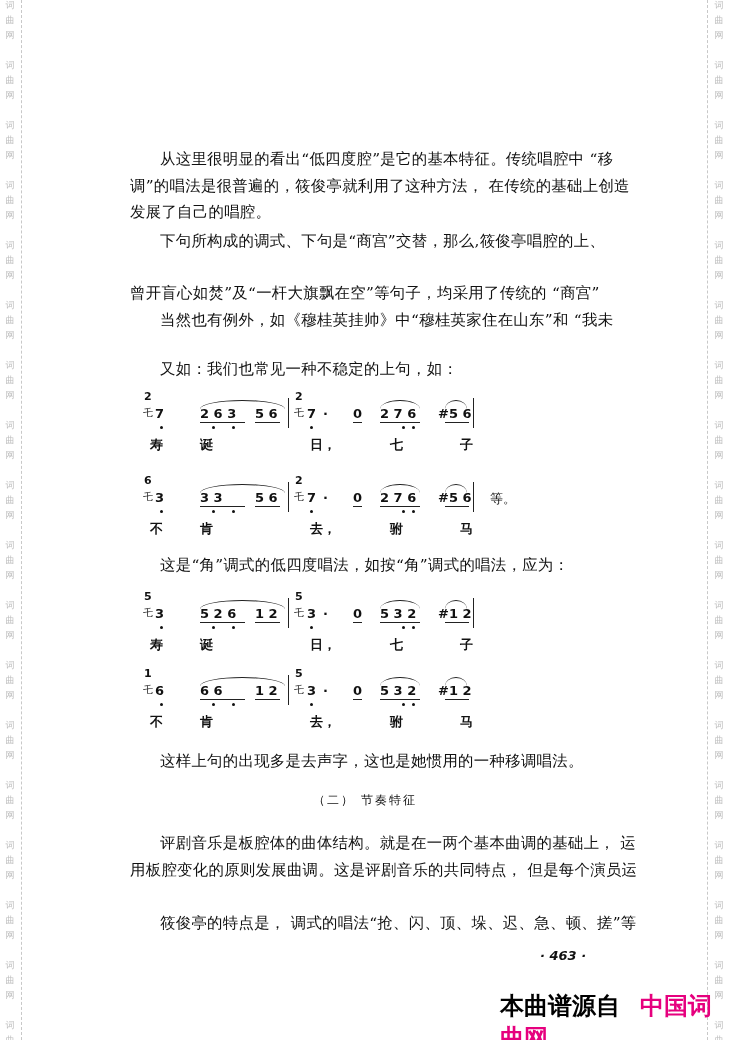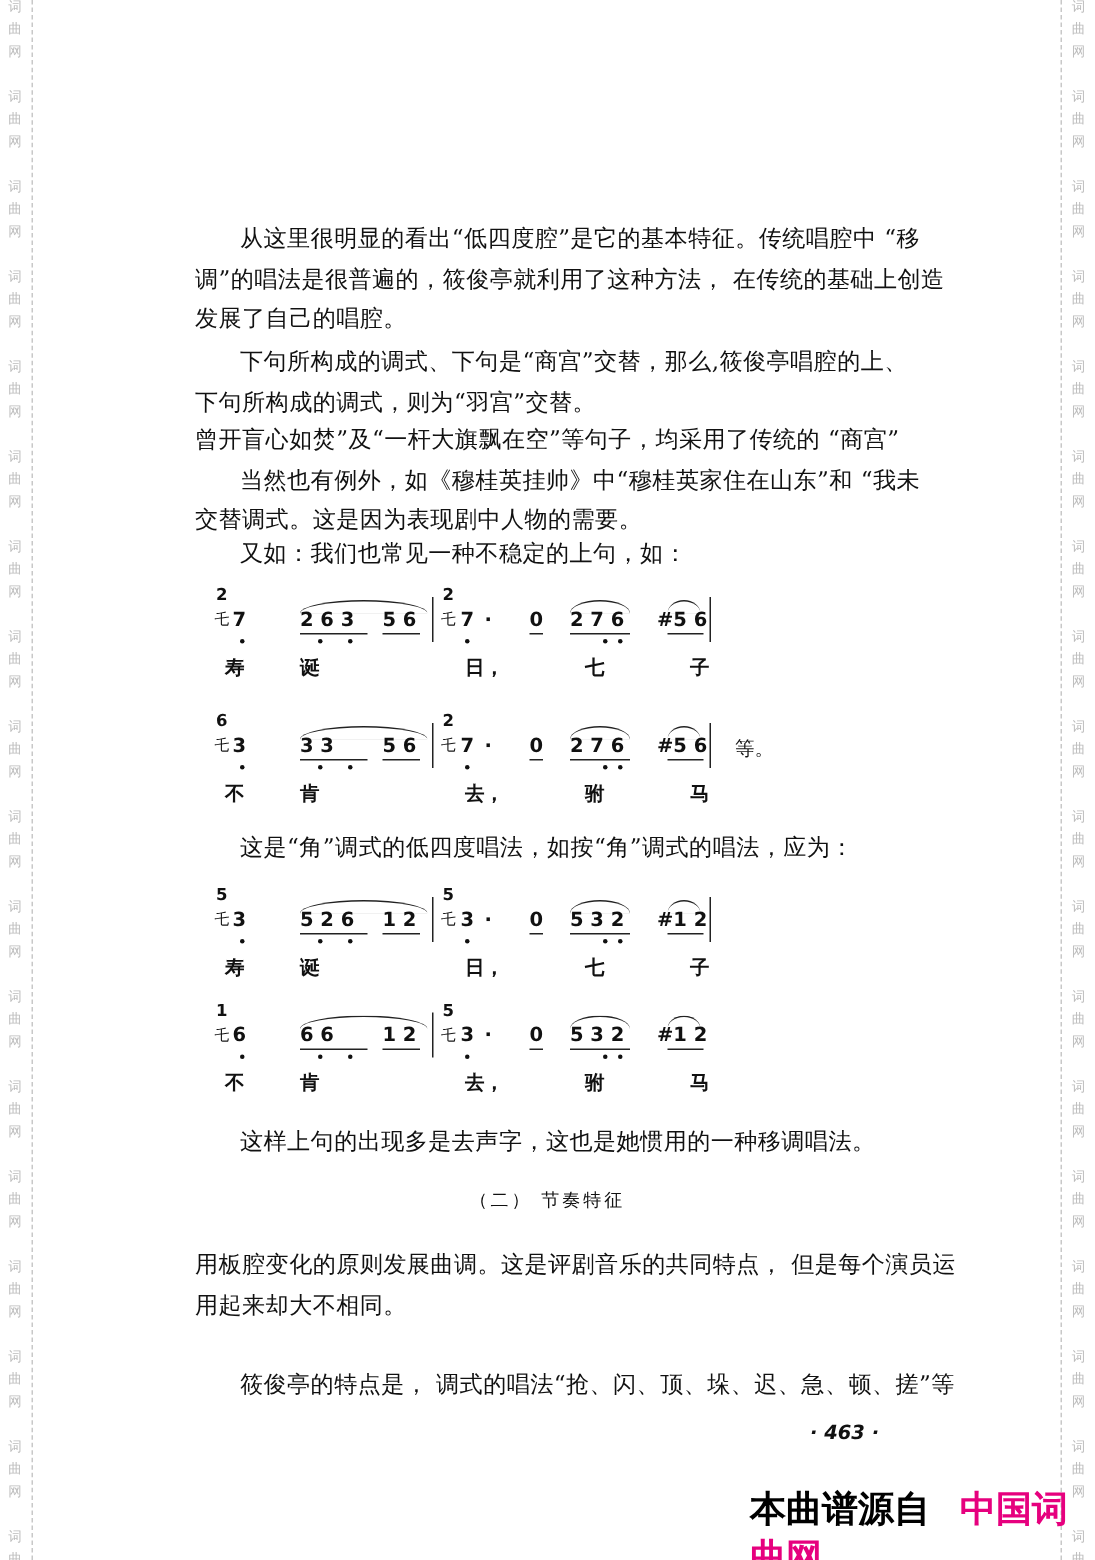--- a/index.html
+++ b/index.html
@@ -226,26 +226,24 @@
     </div>
   </div>
 
 <div class="para" style="top:146px">
   <span class="line indent">从这里很明显的看出“低四度腔”是它的基本特征。传统唱腔中 “移</span>
   <span class="line">调”的唱法是很普遍的，筱俊亭就利用了这种方法， 在传统的基础上创造</span>
   <span class="line">发展了自己的唱腔。</span>
 </div>
 <div class="para" style="top:228px">
   <span class="line indent">下句所构成的调式、下句是“商宫”交替，那么,筱俊亭唱腔的上、</span>
-  <span class="line">下句所构成的调式，则为“羽宫”交替。</span>
 </div>
 <div class="para" style="top:280px">
   <span class="line">曾开盲心如焚”及“一杆大旗飘在空”等句子，均采用了传统的 “商宫”</span>
   <span class="line indent">当然也有例外，如《穆桂英挂帅》中“穆桂英家住在山东”和 “我未</span>
-  <span class="line">交替调式。这是因为表现剧中人物的需要。</span>
 </div>
 <div class="para" style="top:356px">
   <span class="line indent">又如：我们也常见一种不稳定的上句，如：</span>
 </div>
 
 <div id="scores">
     <div class="score" style="top: 388px;">
       <div class="sup" style="left: 4px;">2</div>
       <div class="grace" style="left: 3px;">乇</div>
       <div class="note" style="left: 15px;">7</div>
@@ -390,22 +388,22 @@
 <div class="para" style="top:552px">
   <span class="line indent">这是“角”调式的低四度唱法，如按“角”调式的唱法，应为：</span>
 </div>
 <div class="para" style="top:748px">
   <span class="line indent">这样上句的出现多是去声字，这也是她惯用的一种移调唱法。</span>
 </div>
 
 <div class="heading">（二） 节奏特征</div>
 
 <div class="para" style="top:830px">
+  <span class="line indent">评剧音乐是板腔体的曲体结构。就是在一两个基本曲调的基础上， 运</span>
   <span class="line">用板腔变化的原则发展曲调。这是评剧音乐的共同特点， 但是每个演员运</span>
-  <span class="line">用起来却大不相同。</span>
 </div>
 <div class="para" style="top:910px">
   <span class="line indent">筱俊亭的特点是， 调式的唱法“抢、闪、顶、垛、迟、急、顿、搓”等</span>
 </div>
 
 <div class="pageno">· 463 ·</div>
 
 <div class="source">
   <span class="a">本曲谱源自</span><span class="b">中国词曲网</span>
 </div>

